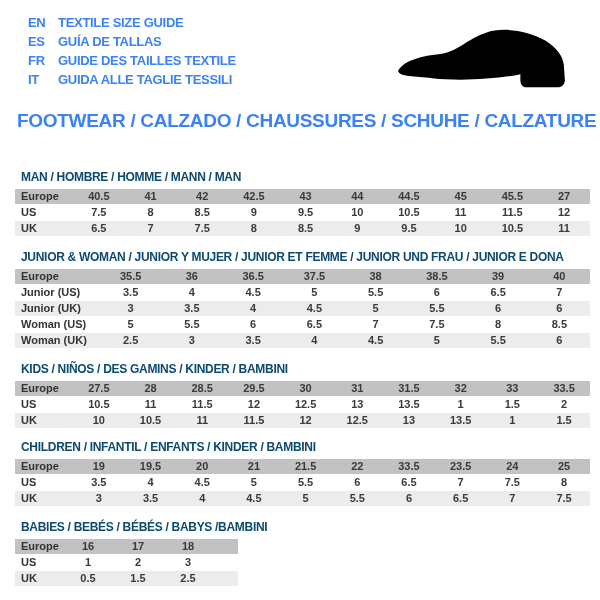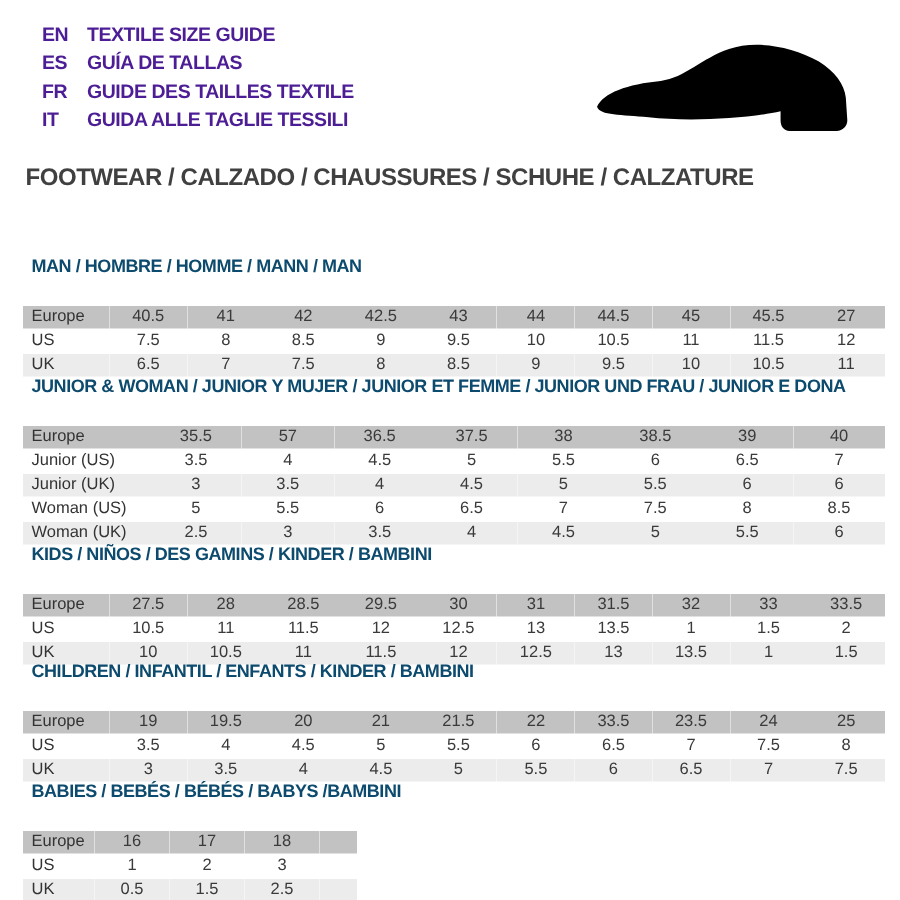--- a/index.html
+++ b/index.html
@@ -22,21 +22,21 @@
     position: absolute;
     top: 13px;
     left: 28px;
   }
   .lang-row {
     height: 19px;
     line-height: 19px;
     font-size: 13px;
     font-weight: bold;
     letter-spacing: -0.3px;
-    color: #4c1d95;
+    color: #3b82f6;
     white-space: nowrap;
   }
   .lang-code {
     display: inline-block;
     width: 30px;
   }
 
   
   .shoe-wrap {
     position: absolute;
@@ -44,24 +44,24 @@
     top: 26px;
     width: 180px;
     height: 68px;
   }
 
   
   .category-line {
     position: absolute;
     top: 110px;
     left: 17px;
-    font-size: 16px;
+    font-size: 19px;
     font-weight: bold;
     letter-spacing: -0.3px;
-    color: #404040;
+    color: #3b82f6;
     white-space: nowrap;
   }
 
   
   .size-section {
     position: absolute;
     left: 15px;
     width: 575px;
   }
   .size-section.sec-man      { top: 171px; }
@@ -74,24 +74,25 @@
     padding-left: 6px;
     font-size: 12px;
     font-weight: bold;
     letter-spacing: -0.3px;
     line-height: 13px;
     color: #0c4a6e;
     white-space: nowrap;
   }
 
   .size-table {
-    margin-top: 20px;
+    margin-top: 5px;
     border-collapse: collapse;
     table-layout: fixed;
     width: 575px;
+    font-weight: bold;
   }
   .sec-babies .size-table { width: 223px; }
 
   .size-table col.label  { width: 58px; }
   .sec-junior .size-table col.label { width: 85px; }
   .sec-babies .size-table col.label { width: 48px; }
   .sec-babies .size-table col.num   { width: 50px; }
   .sec-babies .size-table col.filler{ width: 25px; }
 
   .size-table td {
@@ -219,21 +220,21 @@
             <col class="num">
             <col class="num">
             <col class="num">
             <col class="num">
             <col class="num">
           </colgroup>
           <tbody>
             <tr>
               <td class="label">Europe</td>
               <td>35.5</td>
-              <td>57</td>
+              <td>36</td>
               <td>36.5</td>
               <td>37.5</td>
               <td>38</td>
               <td>38.5</td>
               <td>39</td>
               <td>40</td>
             </tr>
             <tr>
               <td class="label">Junior (US)</td>
               <td>3.5</td>

